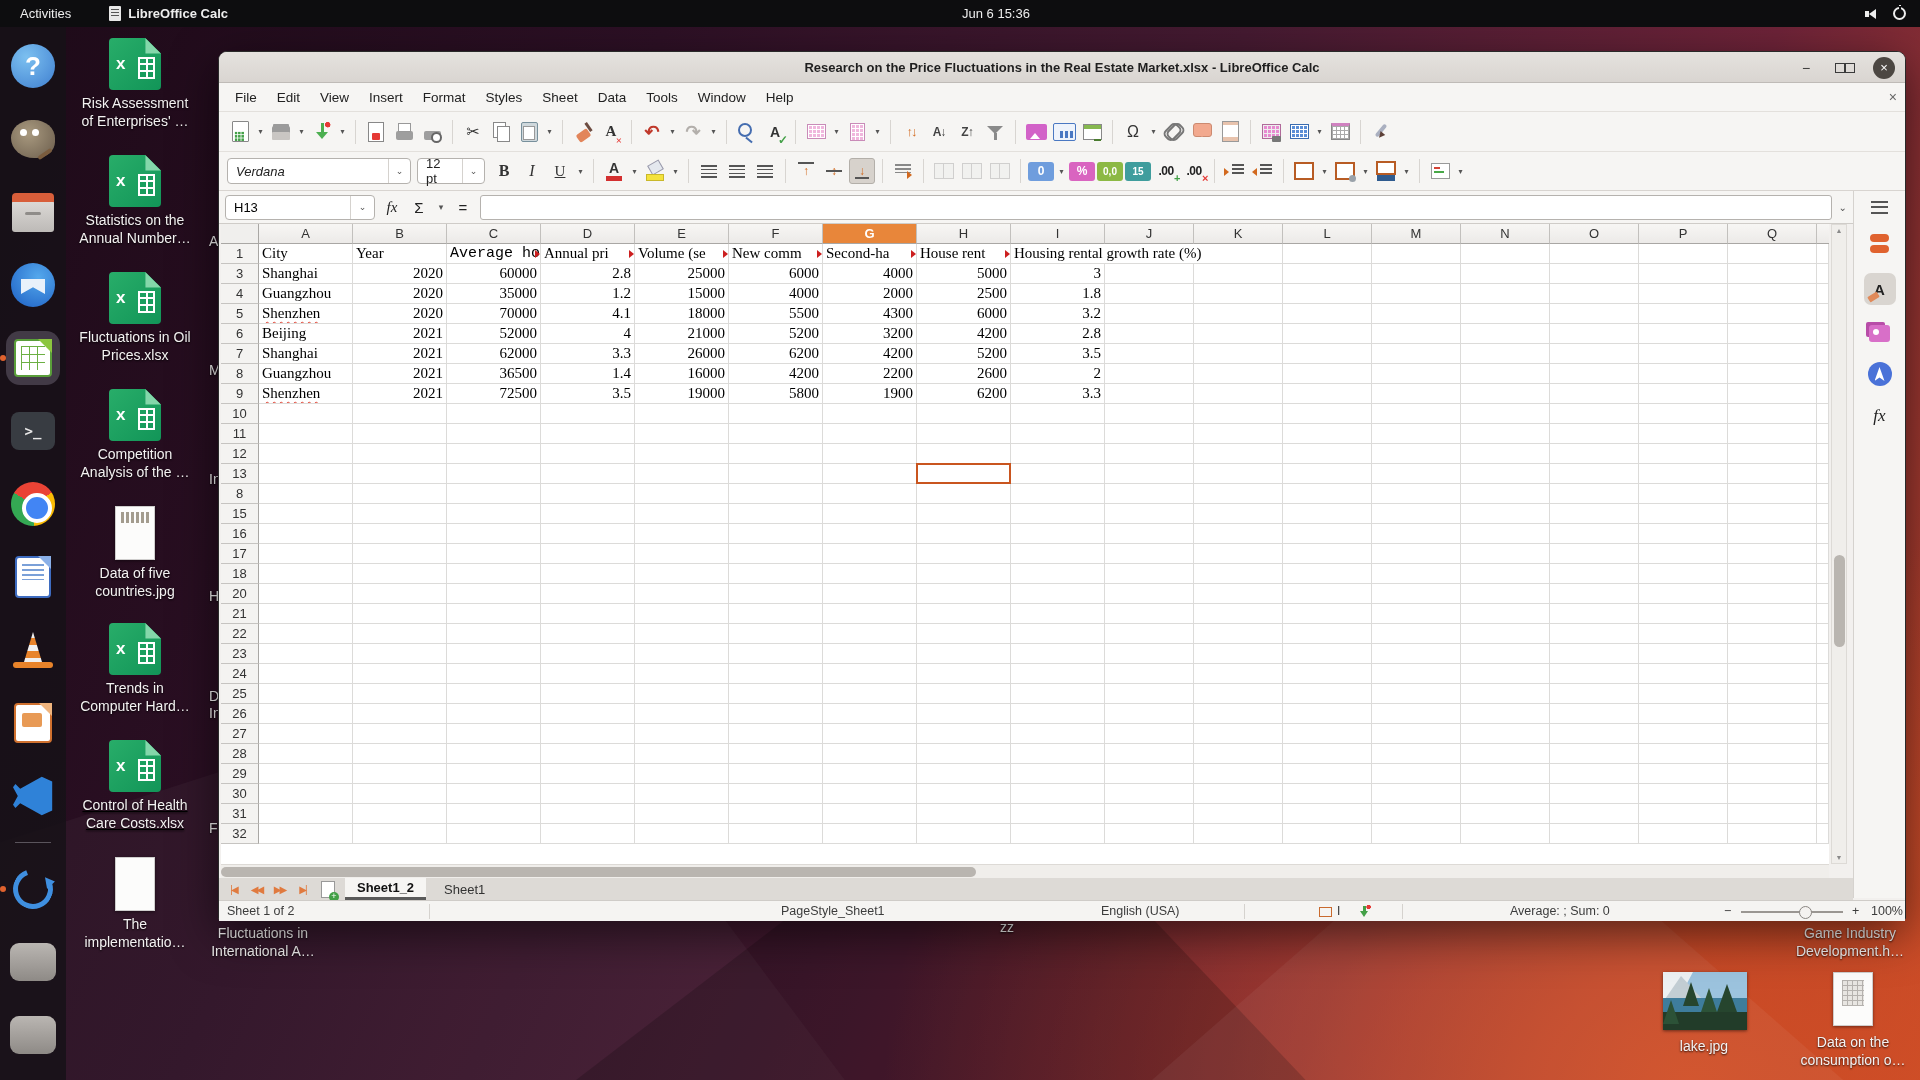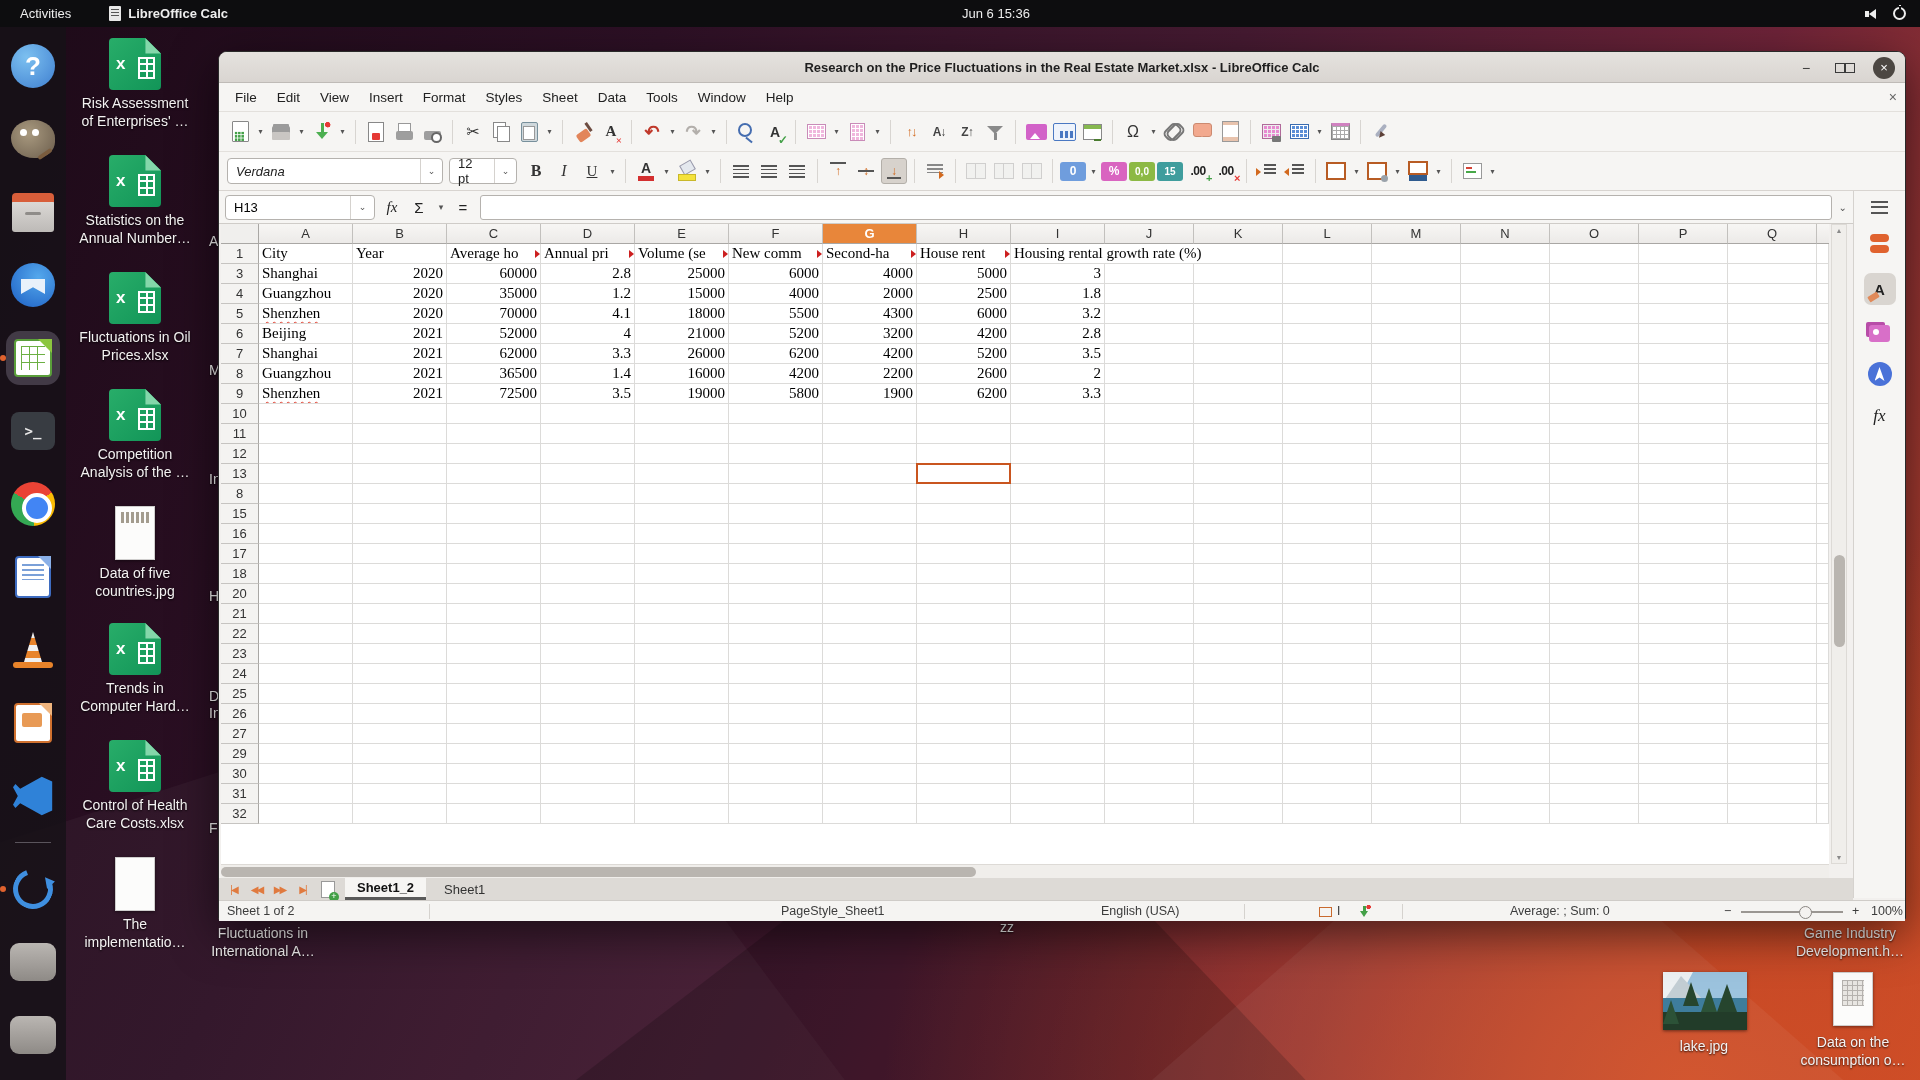--- a/index.html
+++ b/index.html
@@ -175,21 +175,21 @@
   .ic-defprint::before{content:"";width:17px;height:13px;border:1px solid #3a6cb0;
     background:linear-gradient(#fff 1px,transparent 1px),linear-gradient(90deg,#fff 1px,transparent 1px),#5b8ed6;background-size:4px 4px}
   .ic-autofmt::before{content:"";width:17px;height:13px;border:1px solid #888;border-top:3px solid #d081c0;
     background:linear-gradient(#aaa 1px,transparent 1px),linear-gradient(90deg,#aaa 1px,transparent 1px),#fff;background-size:4px 4px}
   .ic-draw::before{content:"";width:4px;height:15px;background:#aab0c0;transform:rotate(40deg);border-radius:2px;margin-top:-3px}
   .ic-draw::after{content:"";position:absolute;bottom:4px;left:9px;border:3px solid transparent;border-top:6px solid #5d4037;transform:rotate(40deg)}
   
   .combo{height:26px;background:#fff;border:1px solid #b5b2ae;border-radius:4px;display:flex;align-items:center;flex:0 0 auto;margin-right:4px}
   .combo .cval{padding:0 8px;font-size:13px;color:#222;flex:1}
   .combo .cdd{width:22px;height:100%;border-left:1px solid #d5d2ce;display:flex;align-items:center;justify-content:center;font-size:9px;color:#555}
-  .font-combo{width:216px}
+  .font-combo{width:184px}
   .font-combo .cval{font-style:italic}
   .size-combo{width:68px}
   .fmt-b{font-weight:bold;font-size:16px;font-family:"Liberation Serif",serif}
   .fmt-i{font-style:italic;font-size:16px;font-family:"Liberation Serif",serif}
   .fmt-u{text-decoration:underline;font-size:15px;font-family:"Liberation Serif",serif}
   .ic-fontcolor{font-weight:bold;font-size:14px;padding-bottom:6px}
   .ic-fontcolor::after{content:"";position:absolute;bottom:3px;left:5px;right:5px;height:5px;background:#d32f2f}
   .ic-highlight::before{content:"";width:11px;height:9px;background:#e4e8ee;border:1px solid #99a;transform:rotate(-30deg);margin-bottom:8px}
   .ic-highlight::after{content:"";position:absolute;bottom:3px;left:4px;right:4px;height:5px;background:#f4e23c;border:1px solid #c9b82a}
   .ic-alignl::before,.ic-alignc::before,.ic-alignr::before{content:"";width:16px;height:13px;
@@ -350,21 +350,21 @@
       </div>
       <div class="desk-item" style="top: 623px;">
         <div class="xlsx-icon">
           <div class="gridmark"></div>
         </div>
         <div class="dlabel">
           <div class="dline">Trends in</div>
           <div class="dline">Computer Hard…</div>
         </div>
       </div>
-      <div class="desk-item" style="top: 740px;">
+      <div class="desk-item" style="top: 740px; text-decoration: underline;">
         <div class="xlsx-icon">
           <div class="gridmark"></div>
         </div>
         <div class="dlabel">
           <div class="dline">Control of Health</div>
           <div class="dline">Care Costs.xlsx</div>
         </div>
       </div>
       <div class="desk-item" style="top: 857px;">
         <div class="doc-thumb plain"></div>
@@ -646,21 +646,21 @@
         <div class="ch" style="width: 89px;">N</div>
         <div class="ch" style="width: 89px;">O</div>
         <div class="ch" style="width: 89px;">P</div>
         <div class="ch" style="width: 89px;">Q</div>
         <div class="ch filler" style="width: 12px;"></div>
       </div>
       <div class="grow">
         <div class="rh">1</div>
         <div class="cell head" style="width: 94px;">City</div>
         <div class="cell head" style="width: 94px;">Year</div>
-        <div class="cell head" style="width: 94px;">Average ho<div class="tm"></div></div>
+        <div class="cell head" style="width: 94px; font-family: Liberation Mono, monospace;">Average ho<div class="tm"></div></div>
         <div class="cell head" style="width: 94px;">Annual pri<div class="tm"></div></div>
         <div class="cell head" style="width: 94px;">Volume (se<div class="tm"></div></div>
         <div class="cell head" style="width: 94px;">New comm<div class="tm"></div></div>
         <div class="cell head" style="width: 94px;">Second-ha<div class="tm"></div></div>
         <div class="cell head" style="width: 94px;">House rent<div class="tm"></div></div>
         <div class="cell head span2" style="width: 183px;">
           <div class="ov">Housing rental growth rate (%)</div>
         </div>
         <div class="cell head" style="width: 89px;"></div>
         <div class="cell head" style="width: 89px;"></div>
@@ -1149,20 +1149,41 @@
         <div class="cell" style="width: 89px;"></div>
         <div class="cell" style="width: 89px;"></div>
         <div class="cell" style="width: 89px;"></div>
         <div class="cell" style="width: 89px;"></div>
         <div class="cell" style="width: 89px;"></div>
         <div class="cell" style="width: 89px;"></div>
         <div class="cell" style="width: 12px;"></div>
       </div>
       <div class="grow">
         <div class="rh">27</div>
+        <div class="cell" style="width: 94px;"></div>
+        <div class="cell" style="width: 94px;"></div>
+        <div class="cell" style="width: 94px;"></div>
+        <div class="cell" style="width: 94px;"></div>
+        <div class="cell" style="width: 94px;"></div>
+        <div class="cell" style="width: 94px;"></div>
+        <div class="cell" style="width: 94px;"></div>
+        <div class="cell" style="width: 94px;"></div>
+        <div class="cell" style="width: 94px;"></div>
+        <div class="cell" style="width: 89px;"></div>
+        <div class="cell" style="width: 89px;"></div>
+        <div class="cell" style="width: 89px;"></div>
+        <div class="cell" style="width: 89px;"></div>
+        <div class="cell" style="width: 89px;"></div>
+        <div class="cell" style="width: 89px;"></div>
+        <div class="cell" style="width: 89px;"></div>
+        <div class="cell" style="width: 89px;"></div>
+        <div class="cell" style="width: 12px;"></div>
+      </div>
+      <div class="grow">
+        <div class="rh">28</div>
         <div class="cell" style="width: 94px;"></div>
         <div class="cell" style="width: 94px;"></div>
         <div class="cell" style="width: 94px;"></div>
         <div class="cell" style="width: 94px;"></div>
         <div class="cell" style="width: 94px;"></div>
         <div class="cell" style="width: 94px;"></div>
         <div class="cell" style="width: 94px;"></div>
         <div class="cell" style="width: 94px;"></div>
         <div class="cell" style="width: 94px;"></div>
         <div class="cell" style="width: 89px;"></div>

